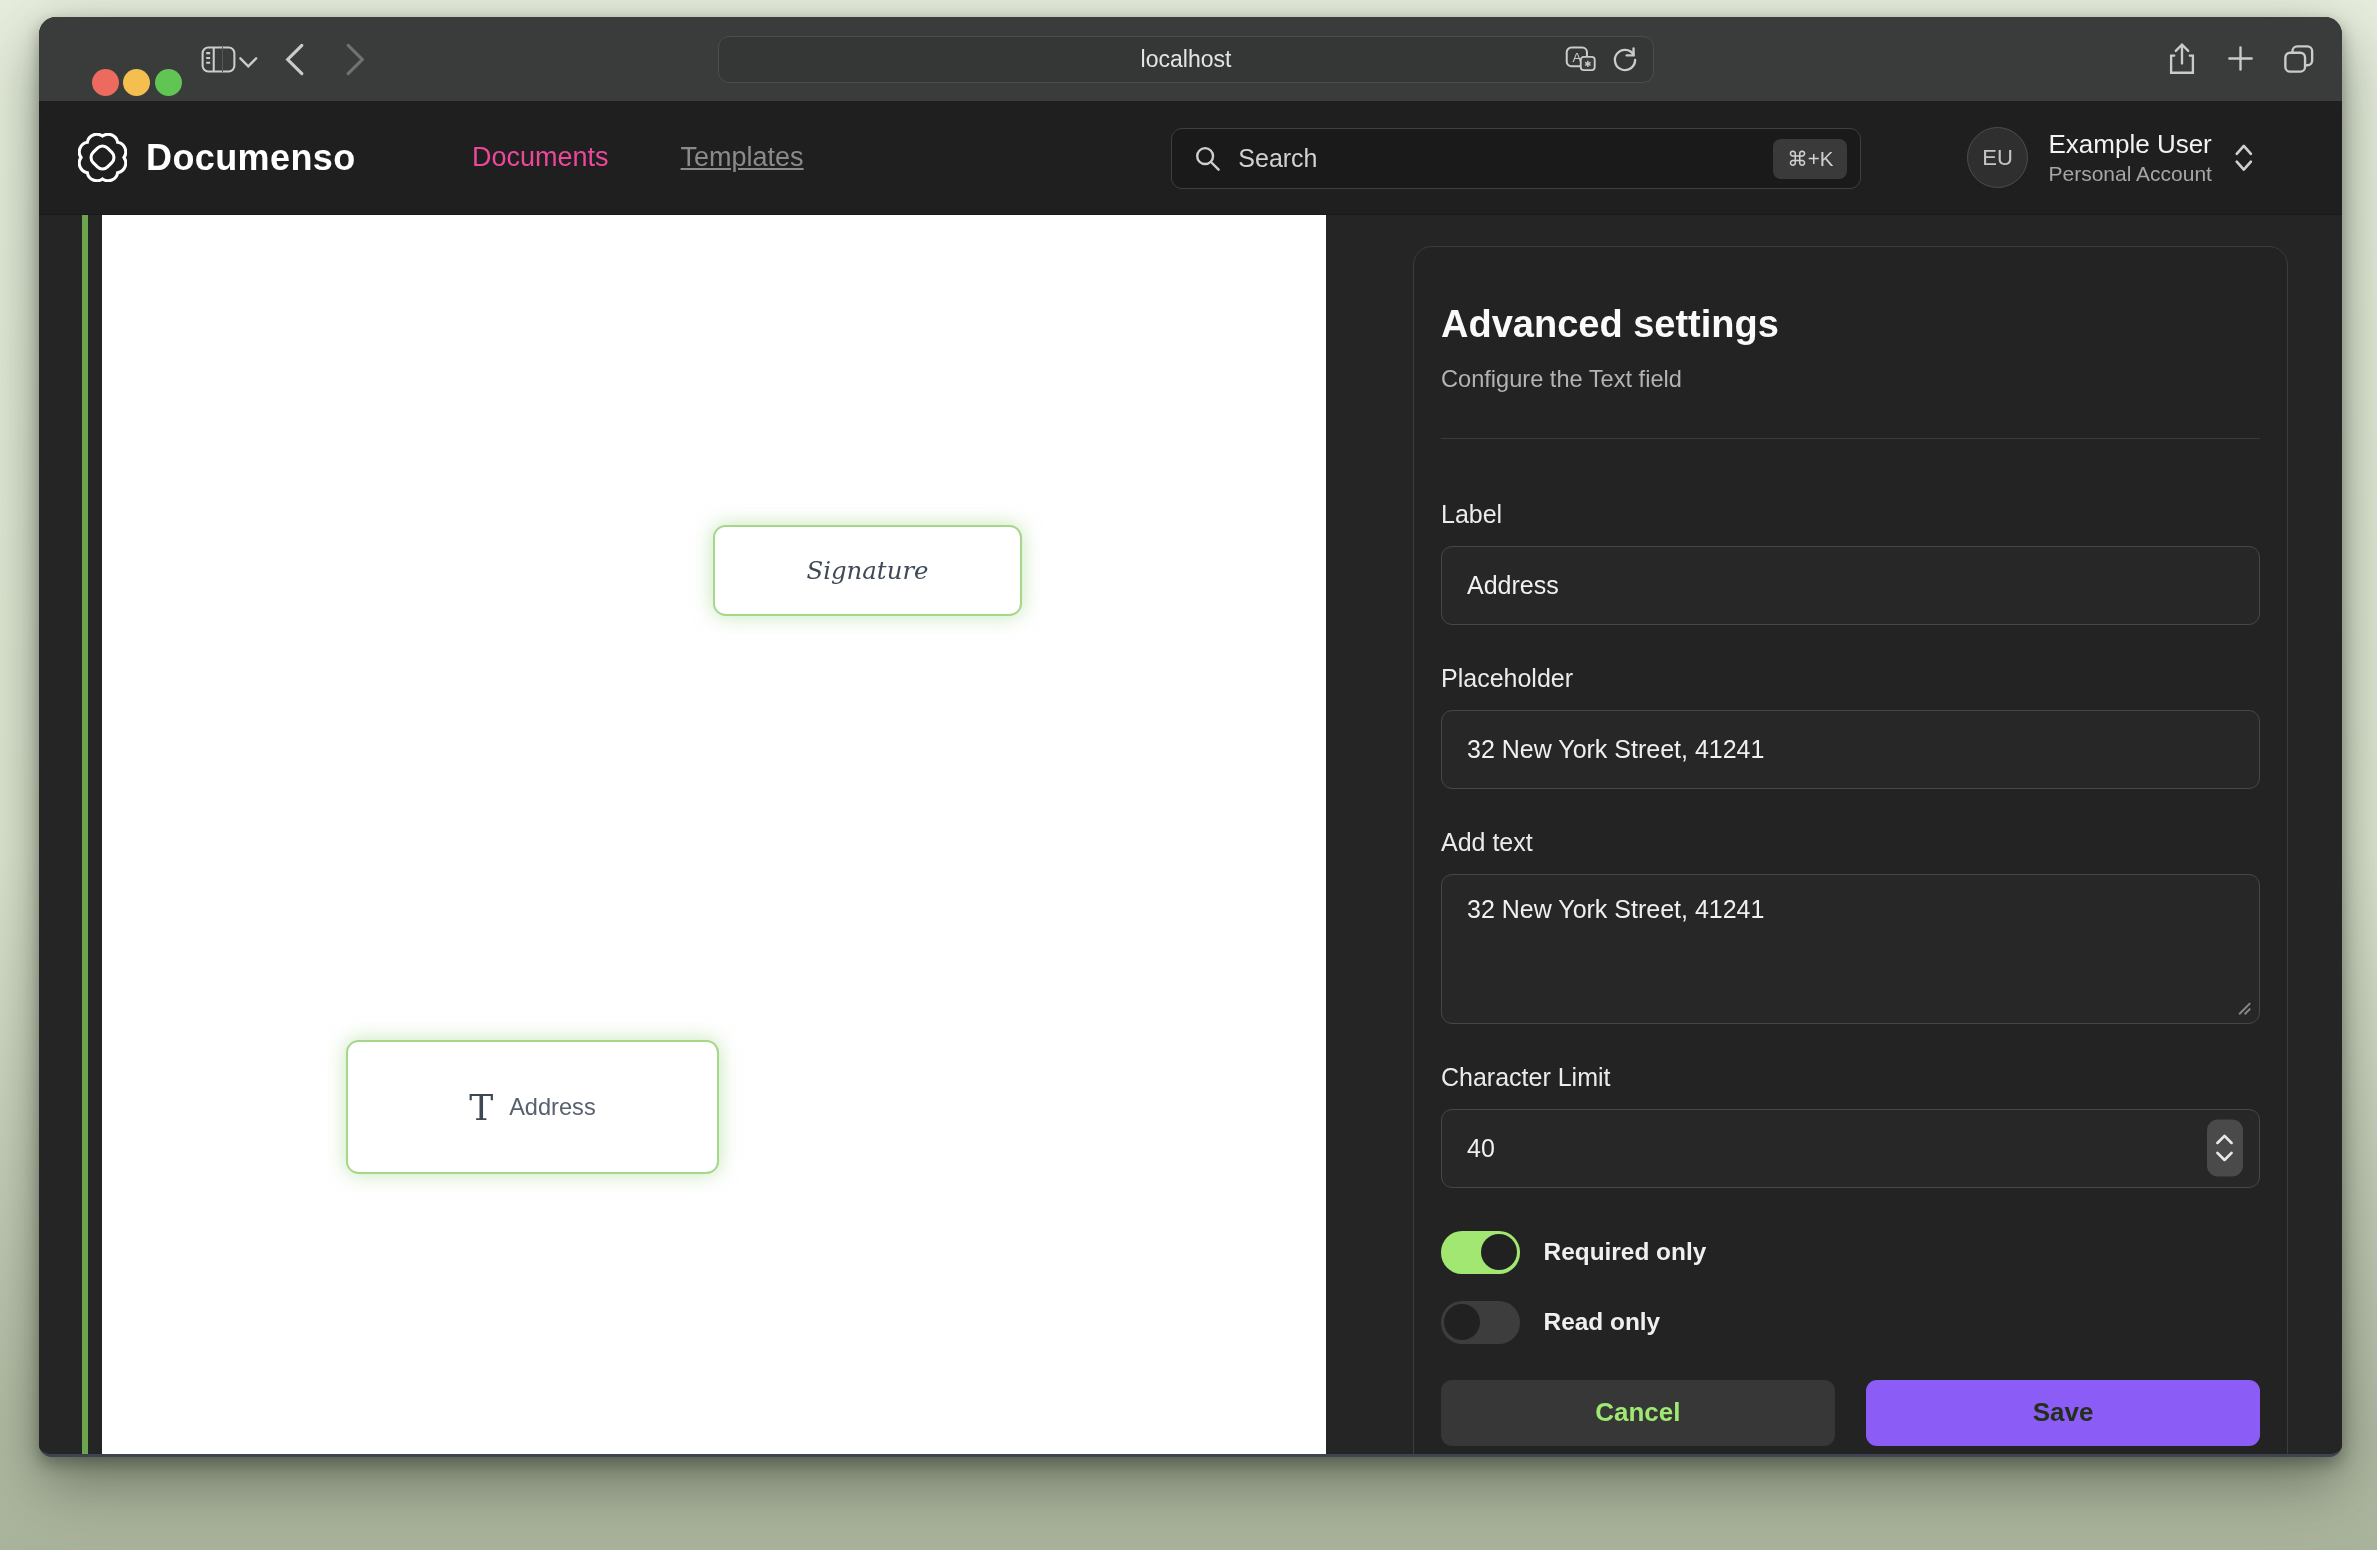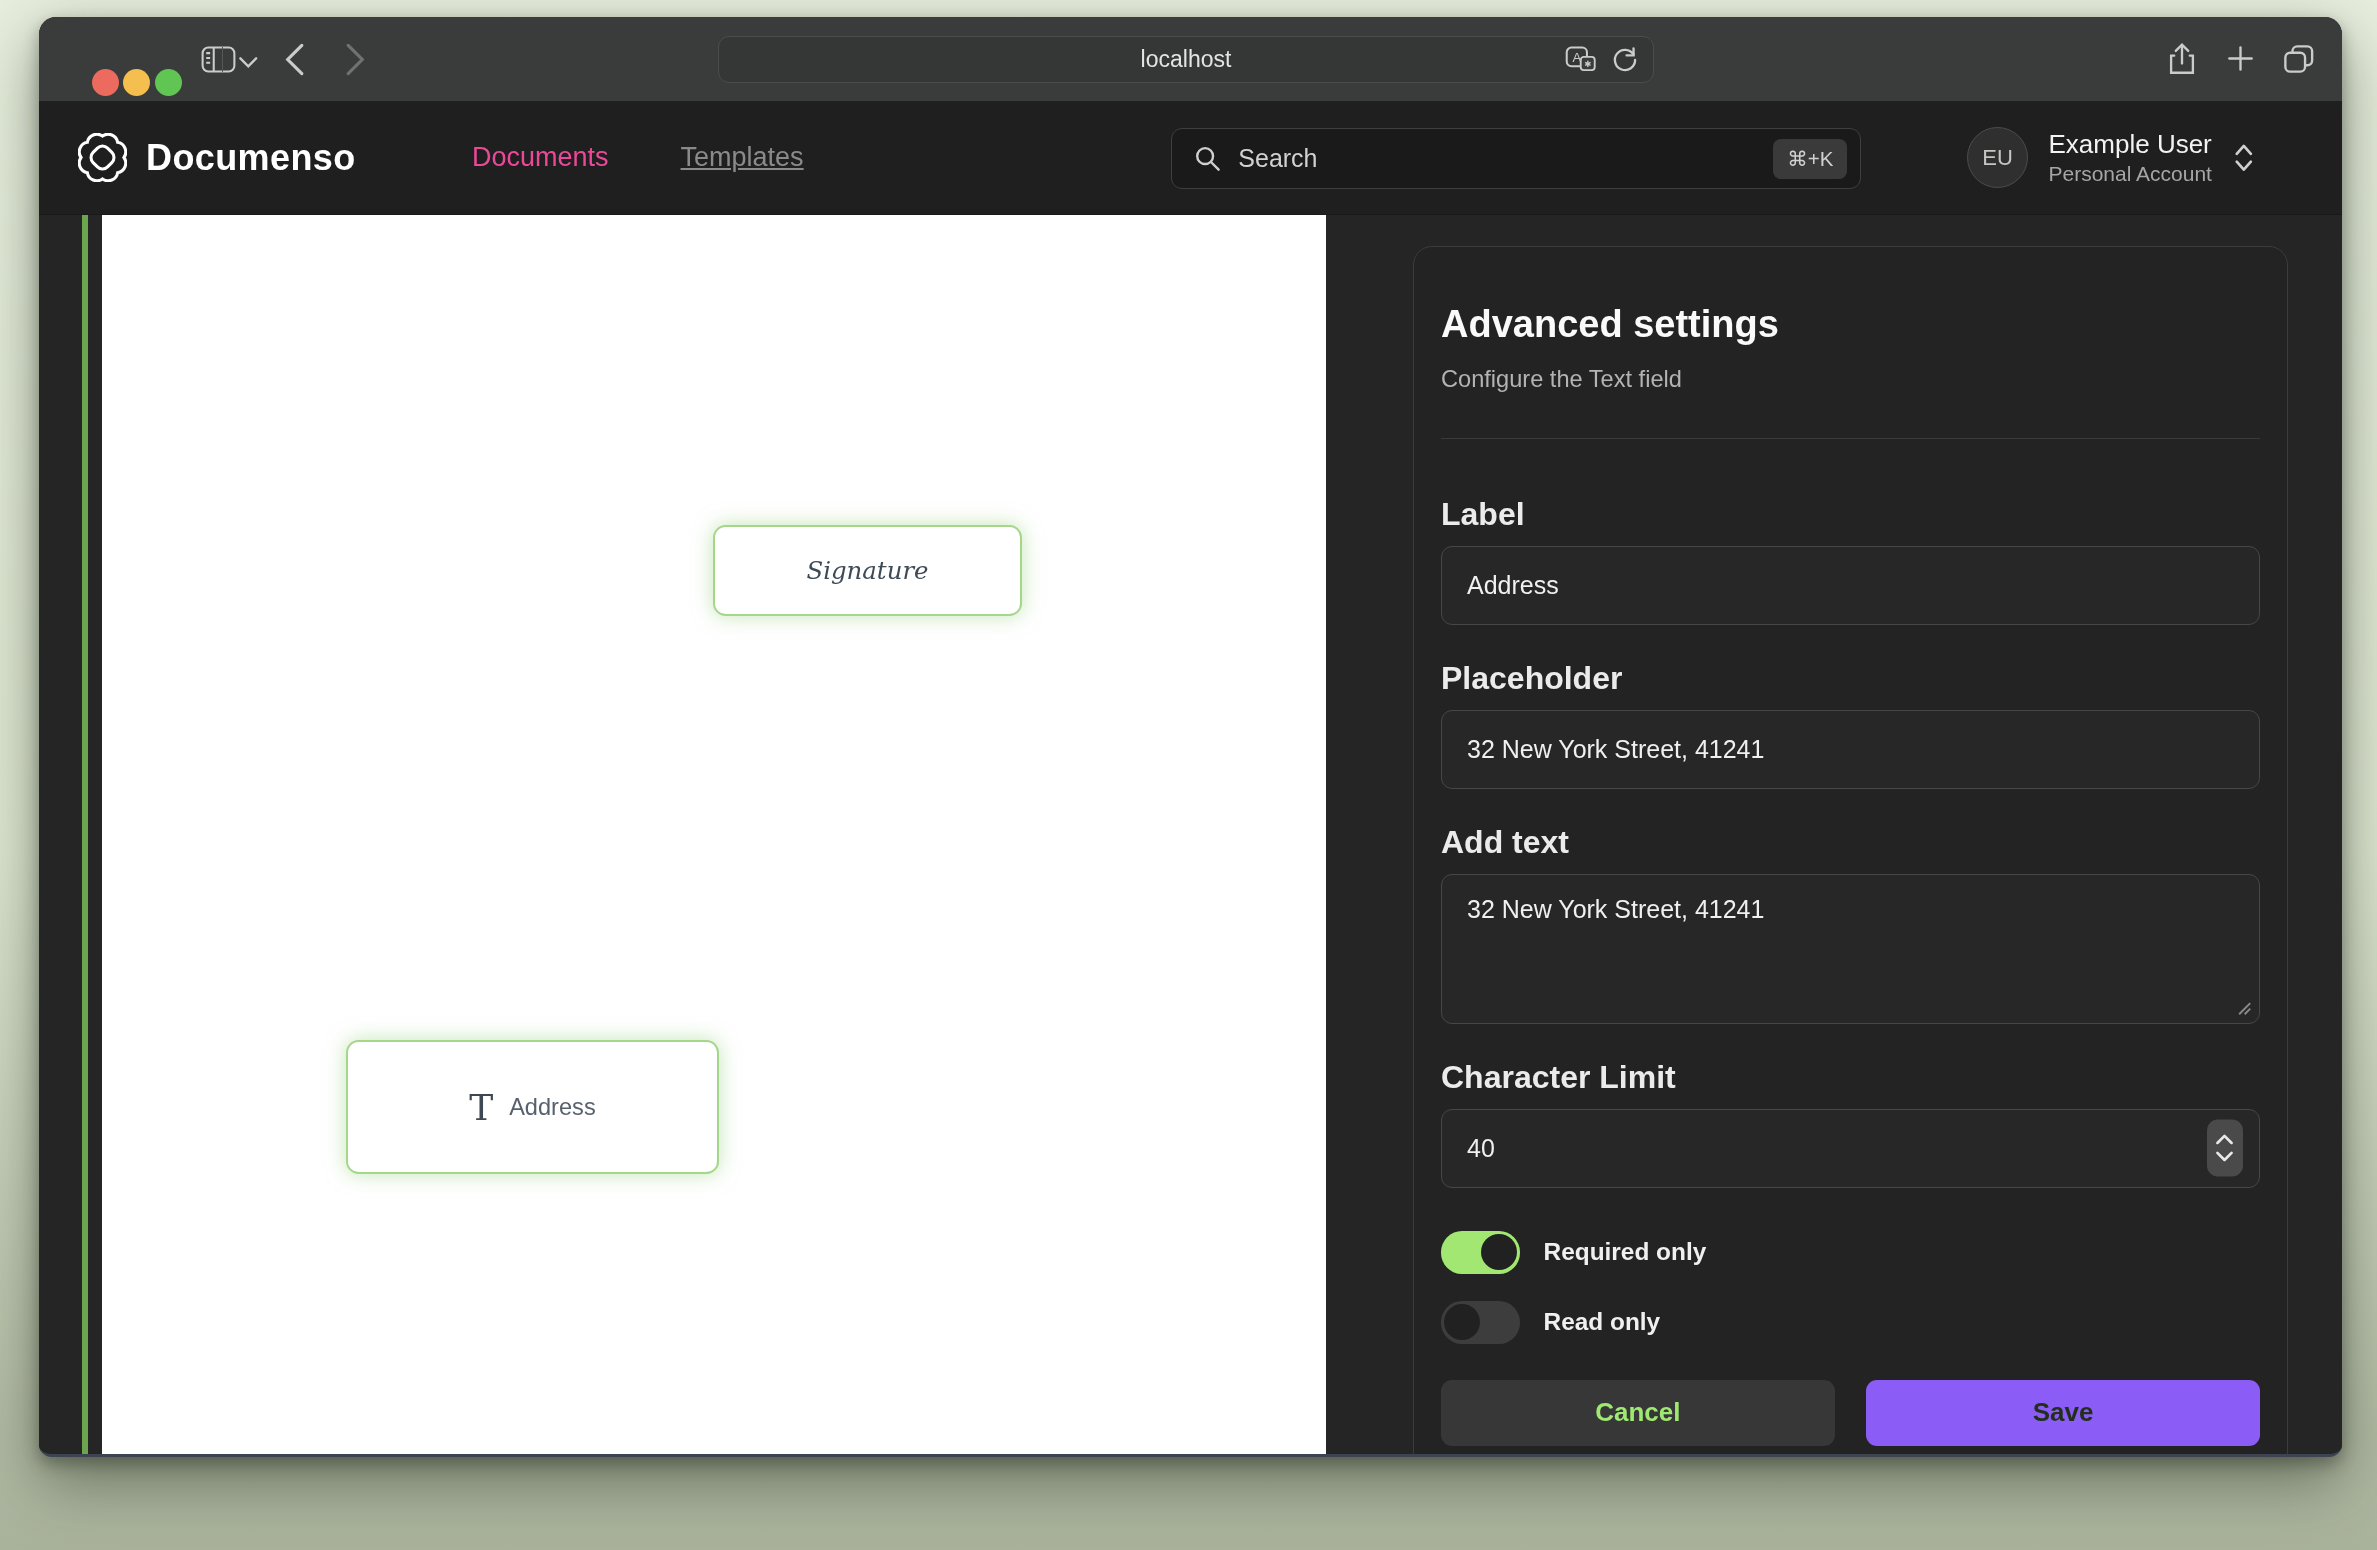--- a/index.html
+++ b/index.html
@@ -65,21 +65,21 @@
   .t-glyph { font-family:"DejaVu Serif", serif; font-size:36px; font-weight:500; color:#3d4854; }
   .addr-text { font-size:23.6px; color:#57616d; }
   
   .panel {
     position:absolute; left:1374px; top:31px; width:875px; height:1241px;
     background:#232323; border:0.8px solid #3c3c3c; border-radius:19px; padding:0 27px;
   }
   .p-title { margin-top:55px; font-size:38px; font-weight:bold; color:#fafafa; line-height:44px; }
   .p-sub { margin-top:17.3px; font-size:23.6px; color:#b3b3b3; line-height:30px; }
   .p-hr { margin-top:44px; border:none; border-top:0.8px solid #3a3a3a; }
-  .flabel { margin-top:58px; font-size:32px; font-weight:700; color:#ebebeb; line-height:35px; }
+  .flabel { margin-top:58px; font-size:25px; font-weight:400; color:#ebebeb; line-height:35px; }
   .flabel.tight { margin-top:36px; }
   .finput {
     display:block; width:100%; height:79px; margin-top:14px;
     background:#272727; border:1.2px solid #474747; border-radius:11px;
     color:#f0f0f0; font-size:25px; padding:0 25px; outline:none;
     font-family:"Liberation Sans", sans-serif;
   }
   textarea.finput { height:150px; padding-top:20.5px; resize:none; }
   .ta-wrap { position:relative; }
   .resize-handle { position:absolute; right:7.9px; bottom:7.9px; }

